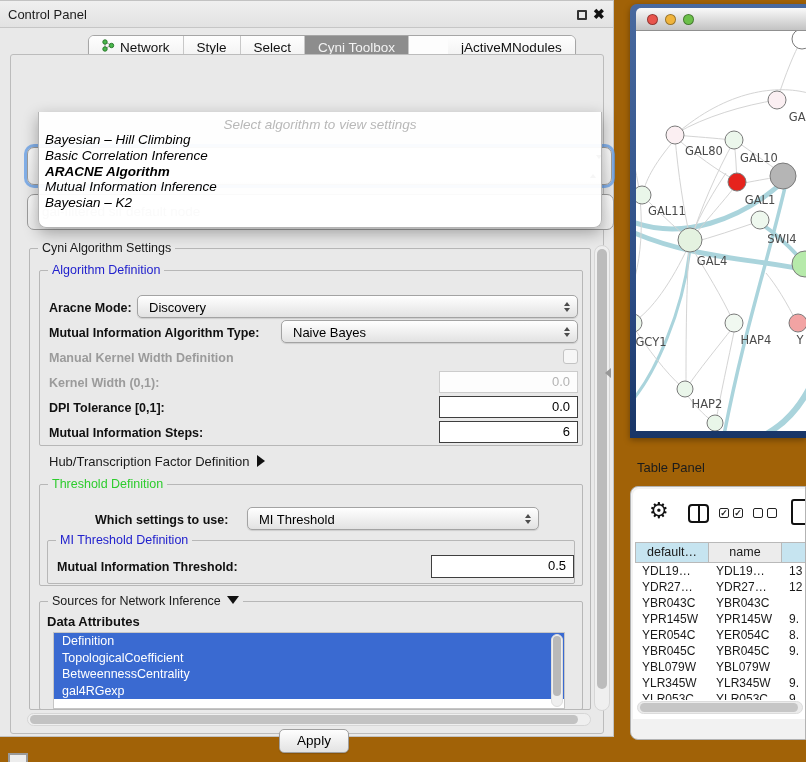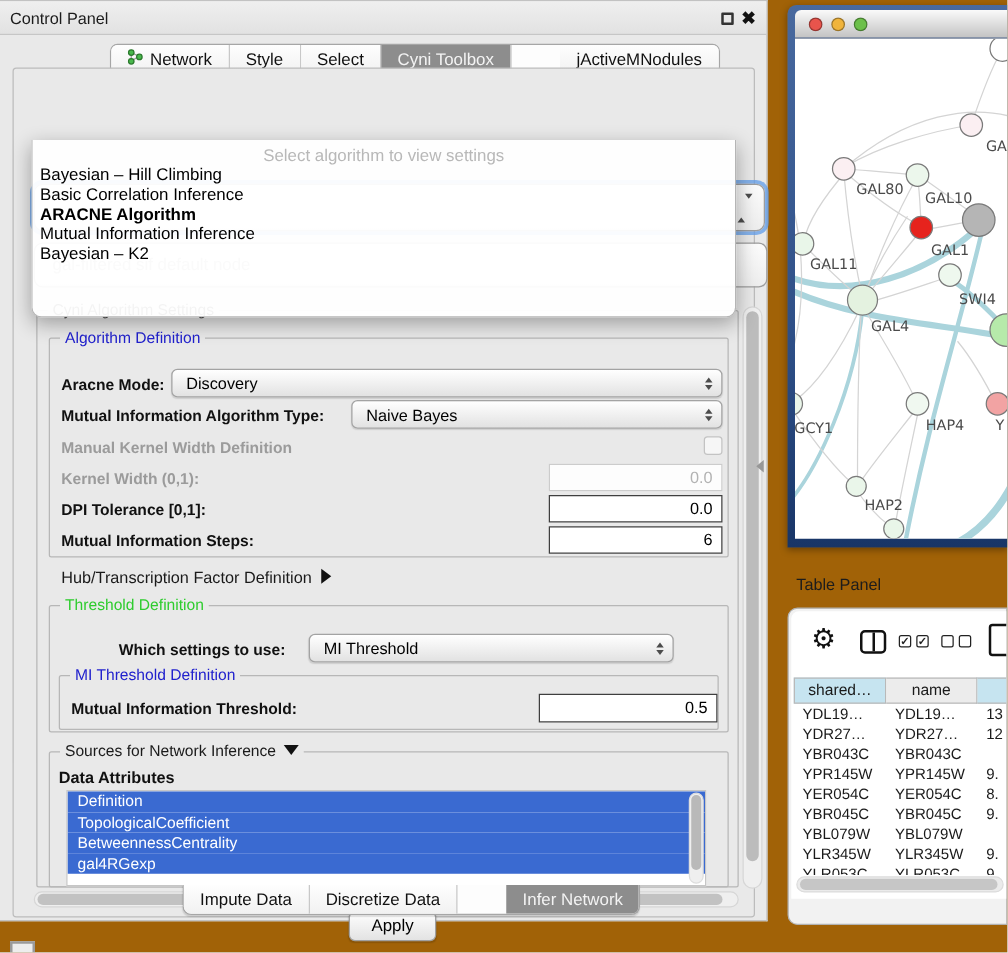--- a/index.html
+++ b/index.html
@@ -58,26 +58,27 @@
     border:1px solid #9d9d9d; border-radius:7px;
     background:linear-gradient(#fbfbfb,#ededed);
   }
   #combo-inference { left:16px; top:92px; width:585px; height:38px;
     box-shadow:0 0 0 3px rgba(96,156,232,0.75); }
   #combo-collection { left:16px; top:139px; width:587px; height:36px; }
   #combo-collection .ghost-text { position:absolute; left:14px; top:9px; color:#9e9e9e; font-size:13.5px; }
 
   
   #algo-popup {
-    left:14px; top:57px; width:564px; height:142px;
+    left:27px; top:57px; width:564px; height:116px;
     background:rgba(255,255,255,0.95);
     border:1px solid #b5b5b5; border-top:none;
     border-radius:0 0 8px 8px;
     box-shadow:0 5px 16px rgba(0,0,0,0.32);
     z-index:40;
+    font-style:italic;
   }
   #popup-placeholder {
     text-align:center; color:#b8b8b8; font-size:13.5px; padding-top:5px;
   }
   .popup-item { font-size:13.5px; color:#000; line-height:15.8px; padding-left:6px; white-space:nowrap; }
   .popup-item.bold { font-weight:bold; }
 
   
   .group { border:1px solid #b7b7b7; border-radius:2px; }
   .group-title {
@@ -350,31 +351,20 @@
       <div id="v-scroll" class="abs">
           <div id="v-thumb" class="abs"></div>
         </div>
       <div id="h-scroll" class="abs">
           <div id="h-thumb" class="abs"></div>
         </div>
 
       <div id="apply-btn" class="abs">Apply</div>
     </div>
 
-    <div id="bottom-tabs" class="segtabs abs">
-        <div class="segtab">
-          <span>Impute Data</span>
-        </div>
-        <div class="segtab">
-          <span>Discretize Data</span>
-        </div>
-        <div class="segtab selected">
-          <span>Infer Network</span>
-        </div>
-      </div>
   </div>
 
   <div id="divider-arrow" class="abs"></div>
 
   <div id="net-window" class="abs">
     <div id="net-titlebar">
       <span class="tl" style="background:#e8544c;"></span>
       <span class="tl" style="background:#f0b43c;"></span>
       <span class="tl" style="background:#6cc04a;"></span>
     </div>
@@ -452,21 +442,21 @@
             <span class="mini-box">✓</span>
         </span>
         <span id="icon-unchecked" class="cb-pair">
           <span class="mini-box"></span>
             <span class="mini-box"></span>
         </span>
         <span id="icon-page"></span>
       </div>
       <div id="tp-table">
         <div id="thead-row">
-            <div class="th hl" style="width: 74px;">shared…</div>
+            <div class="th hl" style="width: 74px;">default…</div>
             <div class="th" style="width: 73px;">name</div>
             <div class="th hl" style="width: 27px;"></div>
           </div>
         <div id="tbody">
             <div class="tr">
               <div class="td" style="width: 74px;">YDL19…</div>
               <div class="td" style="width: 73px;">YDL19…</div>
               <div class="td" style="width: 27px;">13</div>
             </div>
             <div class="tr">

